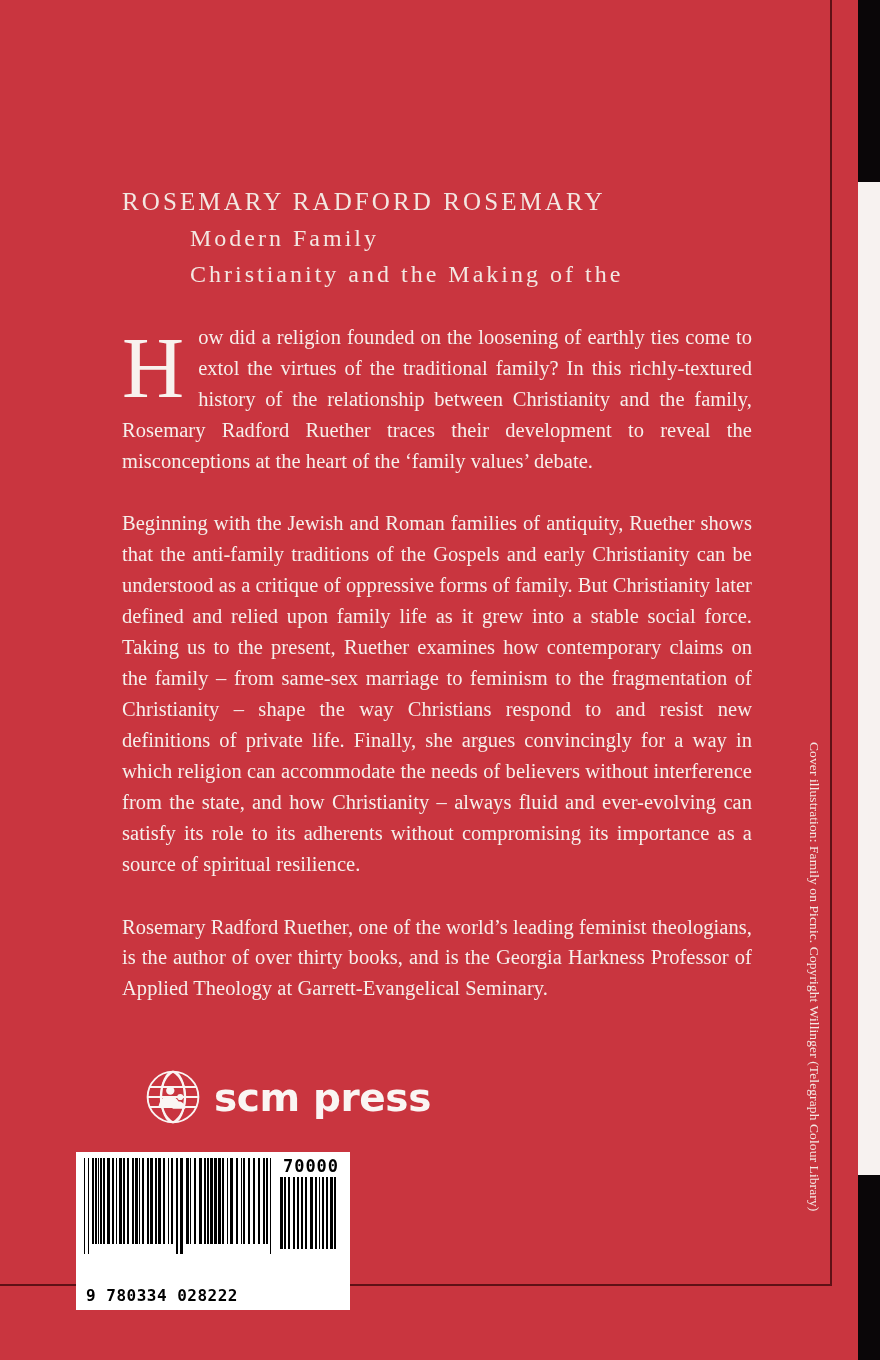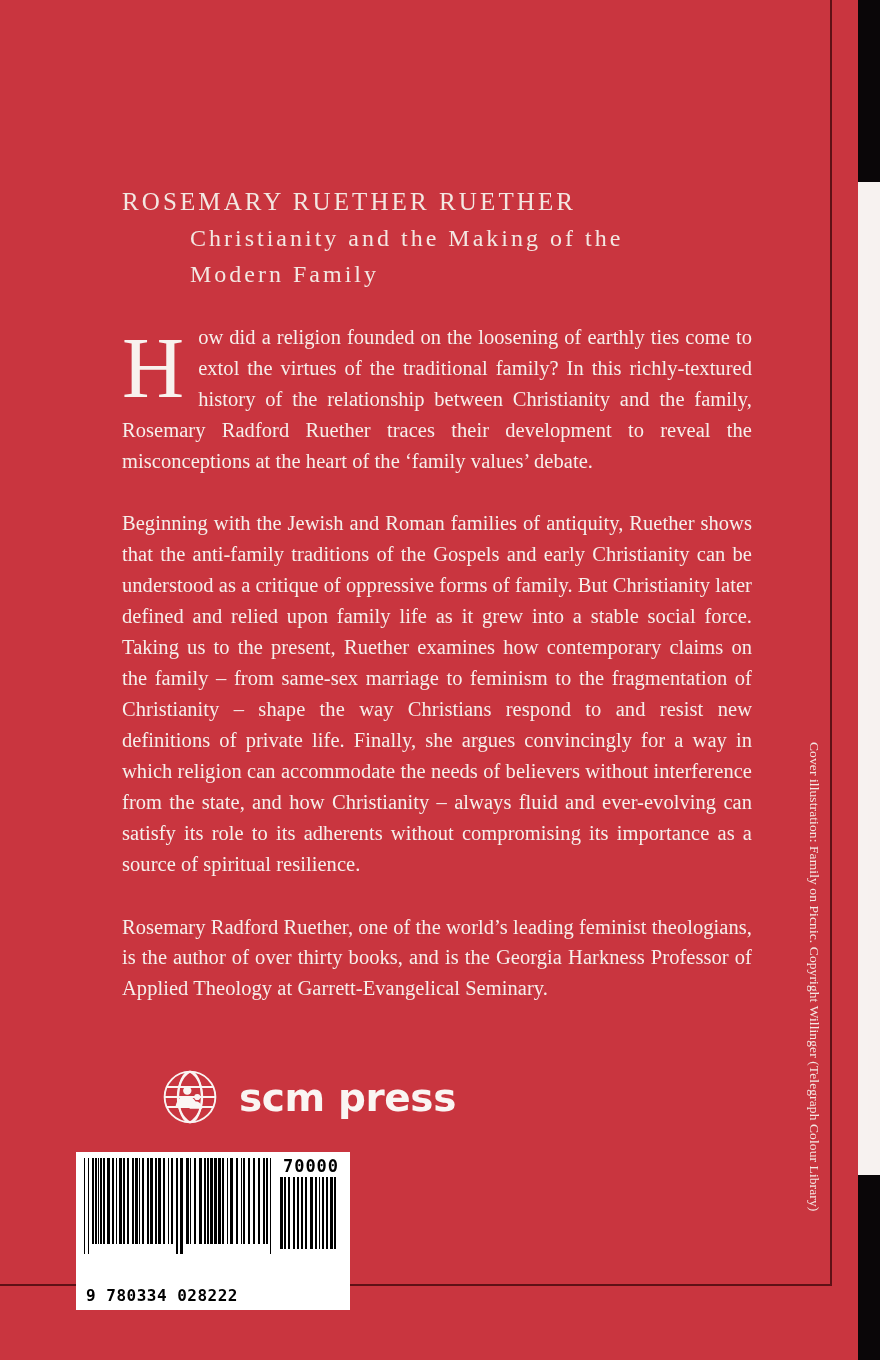--- a/index.html
+++ b/index.html
@@ -118,25 +118,25 @@
   .blurb-main {
     margin-top: 31px !important;
   }
   .blurb-bio {
     margin-top: 32px !important;
   }
 
   
   .publisher {
     position: absolute;
-    left: 161px;
+    left: 144px;
     top: 1068px;
     display: flex;
     align-items: center;
-    gap: 20px;
+    gap: 12px;
     text-align: center;
   }
   .globe {
     width: 58px;
     height: 58px;
     display: block;
   }
   .publisher-name {
     font-family: "DejaVu Sans", sans-serif;
     font-size: 39px;
@@ -227,23 +227,23 @@
   }
 </style>
 </head>
 <body>
 
 <div class="cover">
 
   <div class="keyline"></div>
 
   <div class="content">
-    <h1 class="byline">ROSEMARY RUETHER RUETHER</h1>
+    <h1 class="byline">ROSEMARY RADFORD ROSEMARY</h1>
+    <h2 class="title">Modern Family</h2>
     <h2 class="title">Christianity and the Making of the</h2>
-    <h2 class="title">Modern Family</h2>
 
     <p class="blurb blurb-lead">How did a religion founded on the loosening of earthly ties come to extol the virtues of the traditional family? In this richly-textured history of the relationship between Christianity and the family, Rosemary Radford Ruether traces their development to reveal the misconceptions at the heart of the ‘family values’ debate.</p>
     <p class="blurb blurb-main">Beginning with the Jewish and Roman families of antiquity, Ruether shows that the anti-family traditions of the Gospels and early Christianity can be understood as a critique of oppressive forms of family. But Christianity later defined and relied upon family life as it grew into a stable social force. Taking us to the present, Ruether examines how contemporary claims on the family – from same-sex marriage to feminism to the fragmentation of Christianity – shape the way Christians respond to and resist new definitions of private life. Finally, she argues convincingly for a way in which religion can accommodate the needs of believers without interference from the state, and how Christianity – always fluid and ever-evolving can satisfy its role to its adherents without compromising its importance as a source of spiritual resilience.</p>
     <p class="blurb blurb-bio">Rosemary Radford Ruether, one of the world’s leading feminist theologians, is the author of over thirty books, and is the Georgia Harkness Professor of Applied Theology at Garrett-Evangelical Seminary.</p>
   </div>
 
   <div class="publisher">
     <span>
       <svg class="globe" viewBox="0 0 64 64" fill="none" stroke="#faf5f3" stroke-width="2.1">
         <circle cx="32" cy="32" r="28"></circle>

